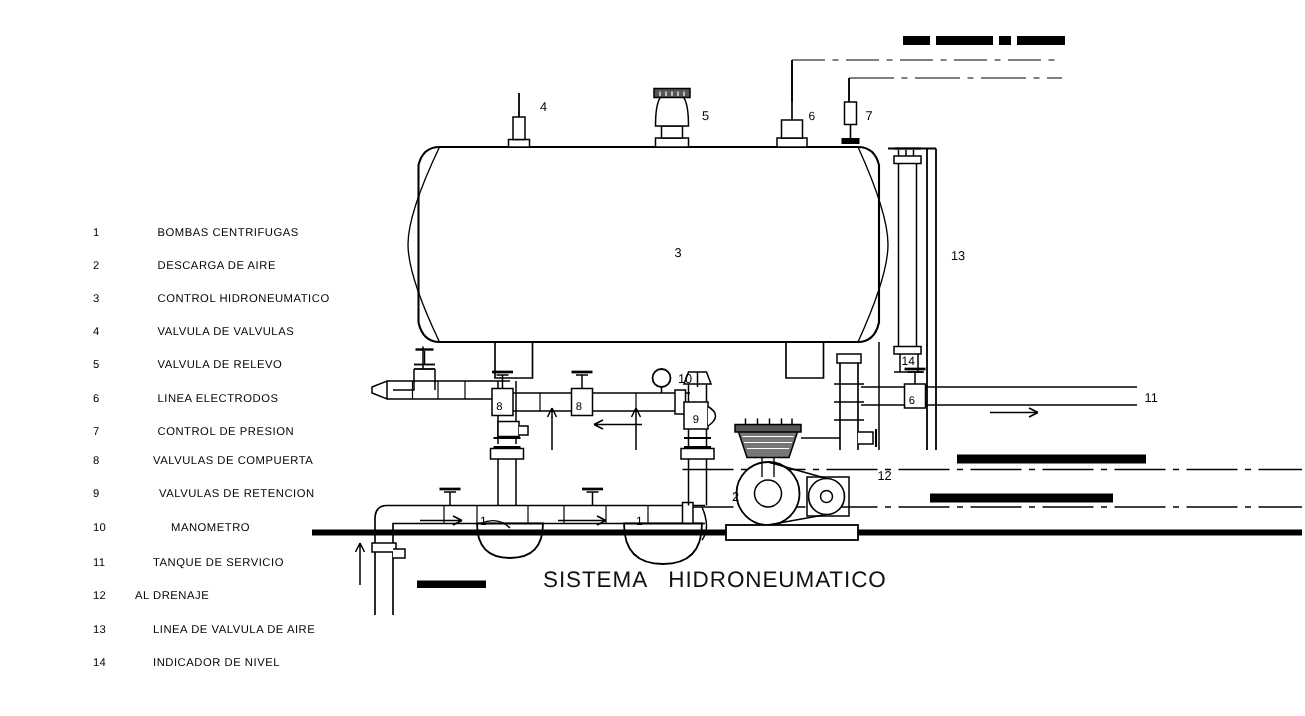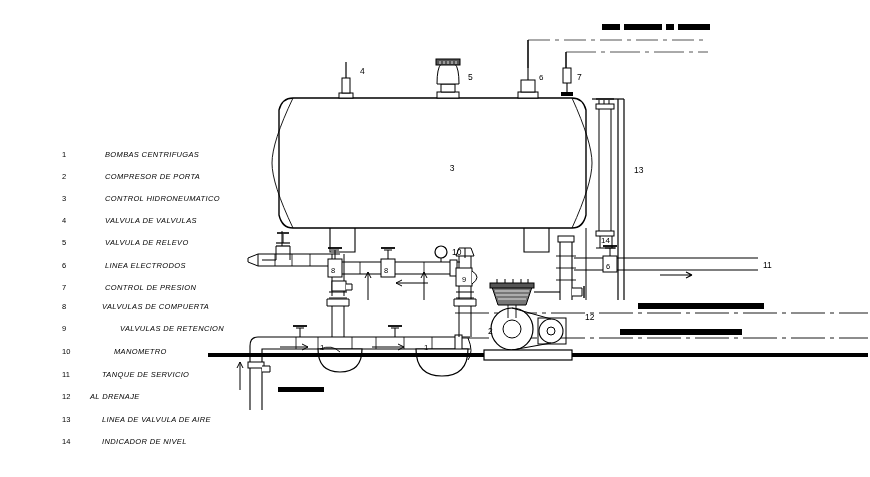--- a/index.html
+++ b/index.html
@@ -6,42 +6,42 @@
   body{width:870px;height:477px;overflow:hidden;
        font-family:"Liberation Sans","DejaVu Sans",sans-serif;color:#000;}
   #root{position:relative;width:870px;height:477px;background:#fff;}
 
   
   #legend{position:absolute;left:0;top:0;width:260px;height:477px;}
   .lg-row{position:absolute;left:0;width:260px;height:14px;}
   .lg-num{position:absolute;left:62px;top:0;width:22px;text-align:left;
           font-size:7.5px;line-height:14px;letter-spacing:.2px;}
   .lg-txt{position:absolute;left:105px;top:0;font-size:7.5px;line-height:14px;
-          letter-spacing:.35px;white-space:nowrap;font-style:italic;}
+          letter-spacing:.35px;white-space:nowrap;}
 
   
   #title{position:absolute;left:362px;top:378px;font-size:15px;
          letter-spacing:.6px;white-space:pre;color:#111;}
 
   
   #draw{position:absolute;left:0;top:0;width:870px;height:477px;}
 </style>
 </head>
 <body>
 
 <div id="root">
 
   <div id="legend">
     <div class="lg-row" style="top:148px">
       <span class="lg-num">1</span>
       <span class="lg-txt">BOMBAS CENTRIFUGAS</span>
     </div>
     <div class="lg-row" style="top:170px">
       <span class="lg-num">2</span>
-      <span class="lg-txt">COMPRESOR DE PORTA</span>
+      <span class="lg-txt">DESCARGA DE AIRE</span>
     </div>
     <div class="lg-row" style="top:192px">
       <span class="lg-num">3</span>
       <span class="lg-txt">CONTROL HIDRONEUMATICO</span>
     </div>
     <div class="lg-row" style="top:214px">
       <span class="lg-num">4</span>
       <span class="lg-txt">VALVULA DE VALVULAS</span>
     </div>
     <div class="lg-row" style="top:236px">
@@ -55,21 +55,21 @@
     <div class="lg-row" style="top:281px">
       <span class="lg-num">7</span>
       <span class="lg-txt">CONTROL DE PRESION</span>
     </div>
     <div class="lg-row" style="top:300px">
       <span class="lg-num">8</span>
       <span class="lg-txt" style="left:102px">VALVULAS DE COMPUERTA</span>
     </div>
     <div class="lg-row" style="top:322px">
       <span class="lg-num">9</span>
-      <span class="lg-txt" style="left:120px">VALVULAS DE RETENCION</span>
+      <span class="lg-txt" style="left:106px">VALVULAS DE RETENCION</span>
     </div>
     <div class="lg-row" style="top:345px">
       <span class="lg-num">10</span>
       <span class="lg-txt" style="left:114px">MANOMETRO</span>
     </div>
     <div class="lg-row" style="top:368px">
       <span class="lg-num">11</span>
       <span class="lg-txt" style="left:102px">TANQUE DE SERVICIO</span>
     </div>
     <div class="lg-row" style="top:390px">
@@ -79,20 +79,21 @@
     <div class="lg-row" style="top:413px">
       <span class="lg-num">13</span>
       <span class="lg-txt" style="left:102px">LINEA DE VALVULA DE AIRE</span>
     </div>
     <div class="lg-row" style="top:435px">
       <span class="lg-num">14</span>
       <span class="lg-txt" style="left:102px">INDICADOR DE NIVEL</span>
     </div>
   </div>
 
+  <div id="title">SISTEMA   HIDRONEUMATICO</div>
 
   <svg id="draw" viewBox="0 0 870 477">
     <g fill="none" stroke="#000" stroke-width="1" shape-rendering="geometricPrecision">
 
       <g stroke="none" fill="#000">
         <rect x="602" y="24" width="18" height="6"></rect>
         <rect x="624" y="24" width="38" height="6"></rect>
         <rect x="666" y="24" width="8" height="6"></rect>
         <rect x="678" y="24" width="32" height="6"></rect>
       </g>

